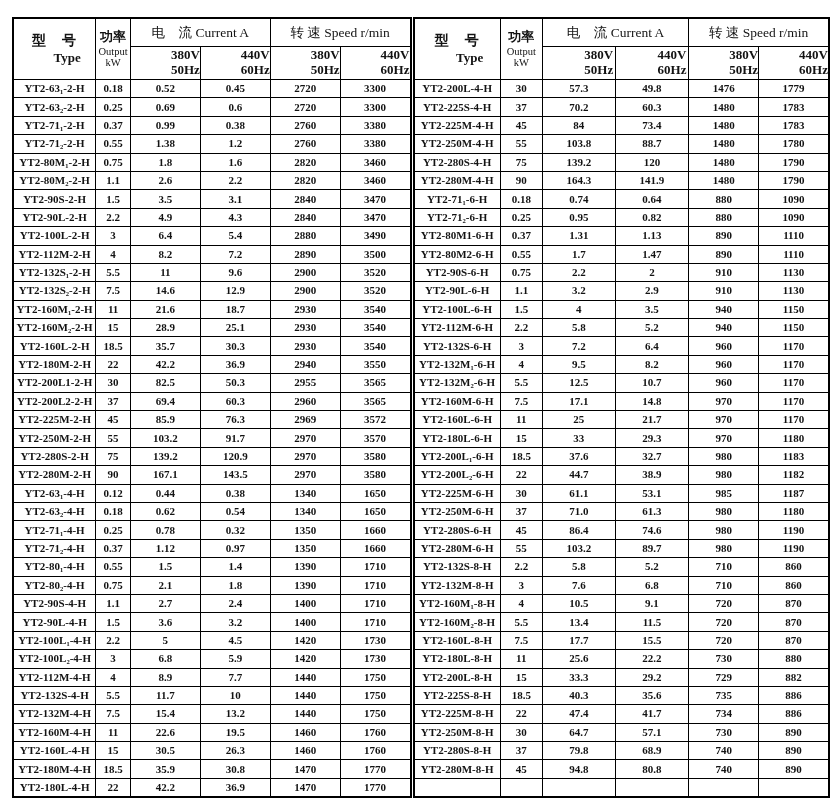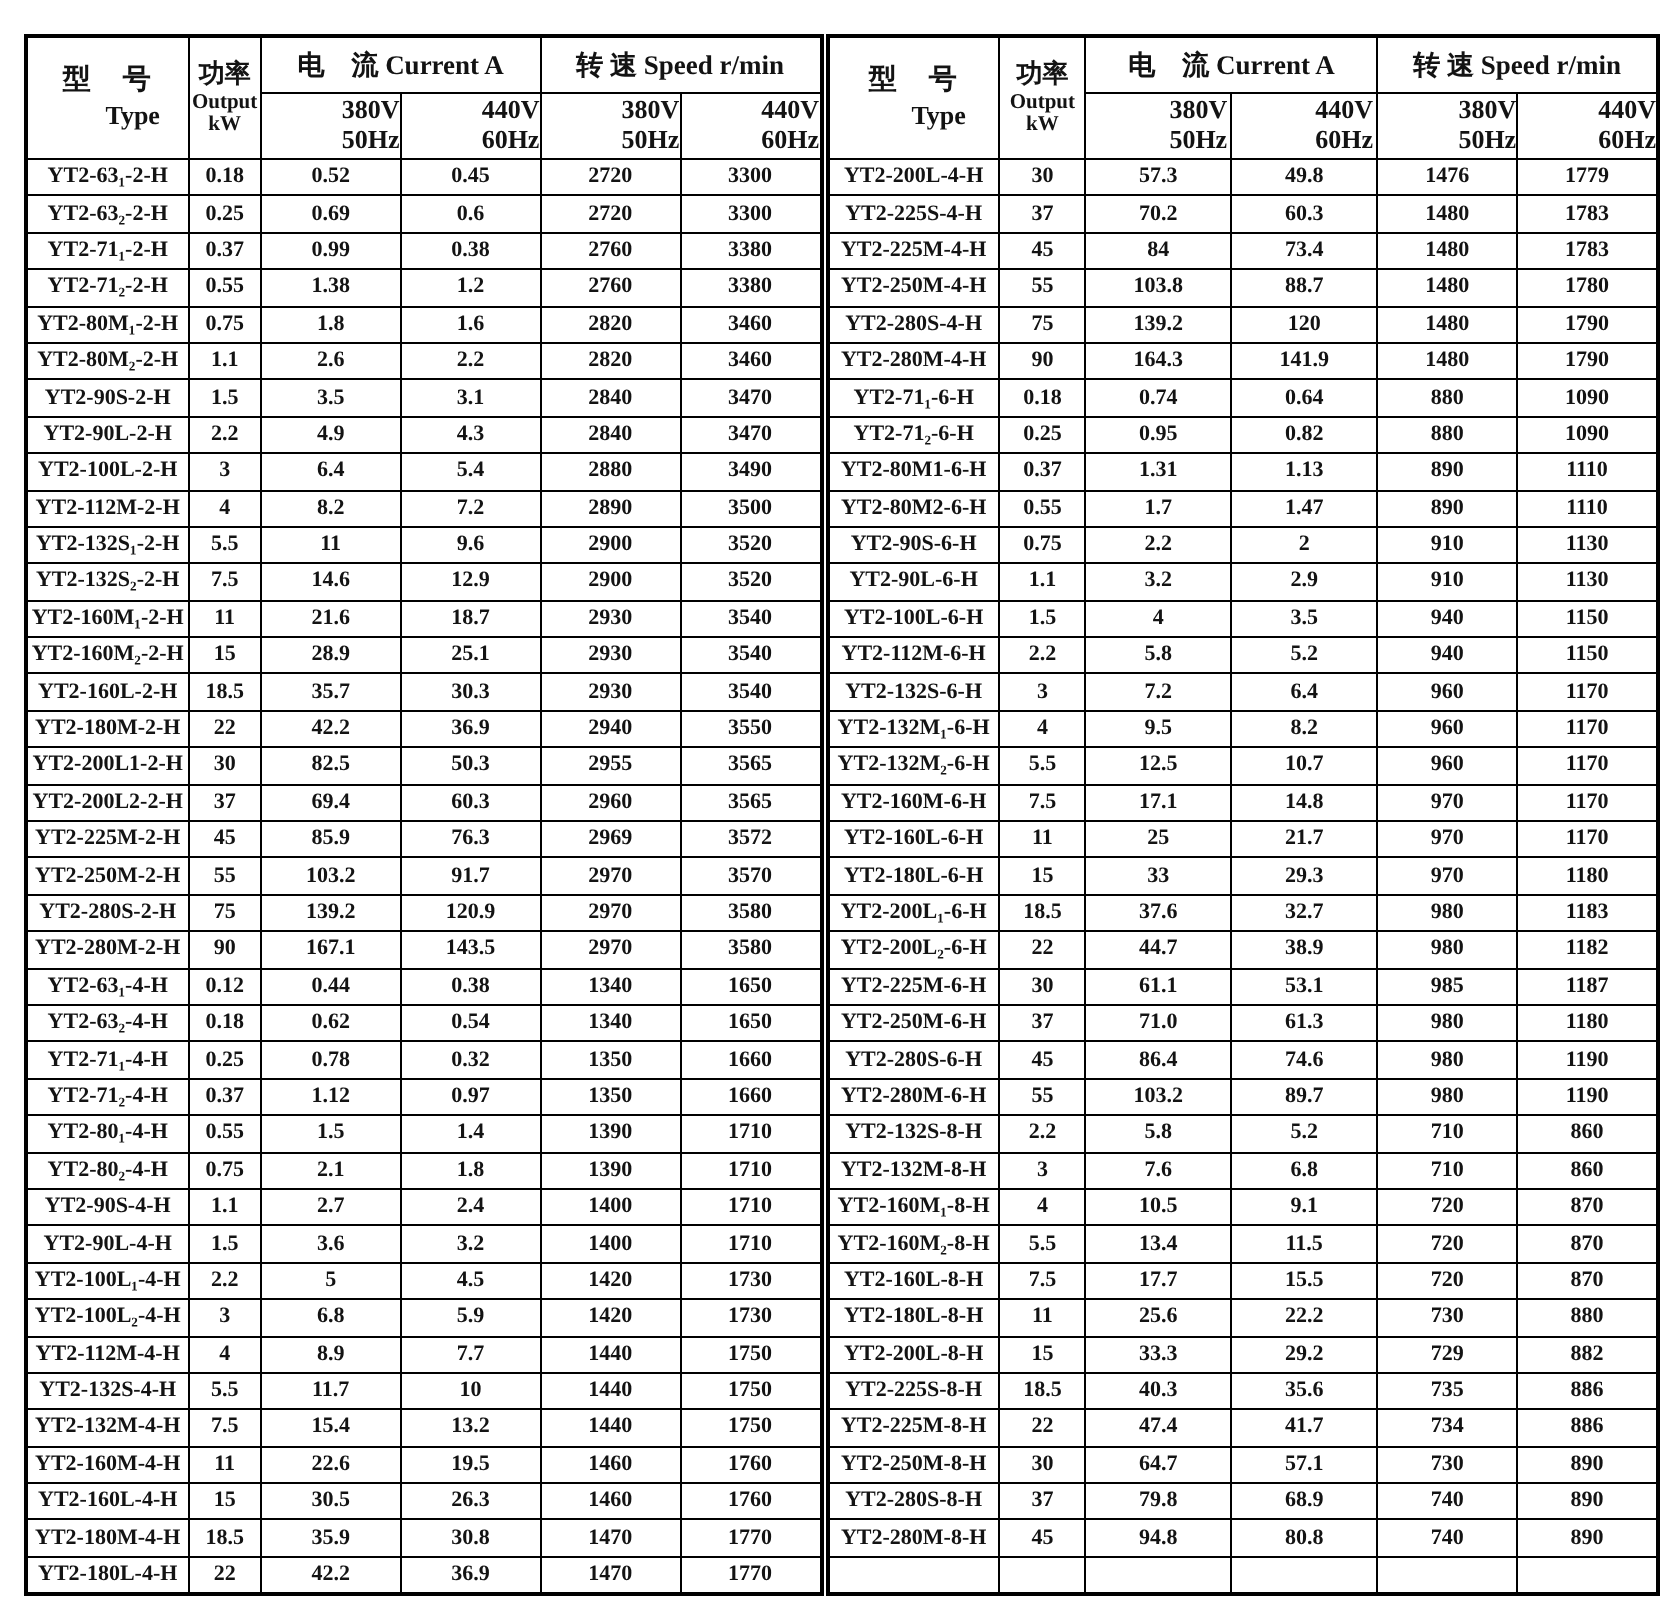--- a/index.html
+++ b/index.html
@@ -24,22 +24,22 @@
   .rt col.c-i440{width:77px}.rt col.c-s380{width:50px}.rt col.c-s440{width:53px}
 
   thead tr.hrow1 th { height:27px; }
   thead tr.hrow2 th { height:32px;padding-left:40px; }
   tbody td { height:17.4px; font-size:11px; font-weight:700; line-height:1; }
   tbody td.type-cell { font-size:11px; letter-spacing:0; }
 
   .zh-big { font-size:14px; font-weight:700; letter-spacing:1px; line-height:1.3; }
   .en-mid { font-size:13px; font-weight:700; line-height:1.15;padding-left:25px; }
   .zh-sm  { font-size:13px; font-weight:700; line-height:1.25; }
-  .en-sm  { font-size:10.5px; font-weight:700; line-height:1.1; }
-  .th-group { font-size:13.5px; font-weight:700; }
+  .en-sm  { font-size:10.5px; font-weight:400; line-height:1.1; }
+  .th-group { font-size:13.5px; font-weight:400; }
   .th-v div { font-size:13px; font-weight:700; line-height:1.15; }
 </style>
 </head>
 <body>
 
 <div class="tables">
 
   <table class="spec-table lt">
     <colgroup>
       <col class="c-type">

